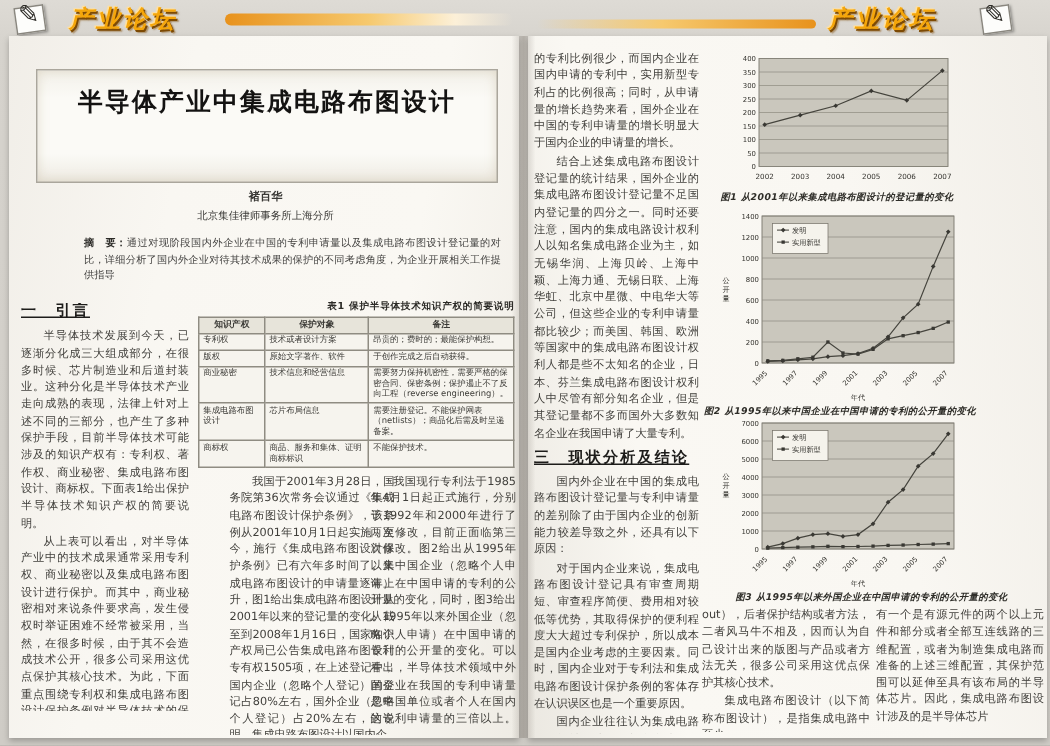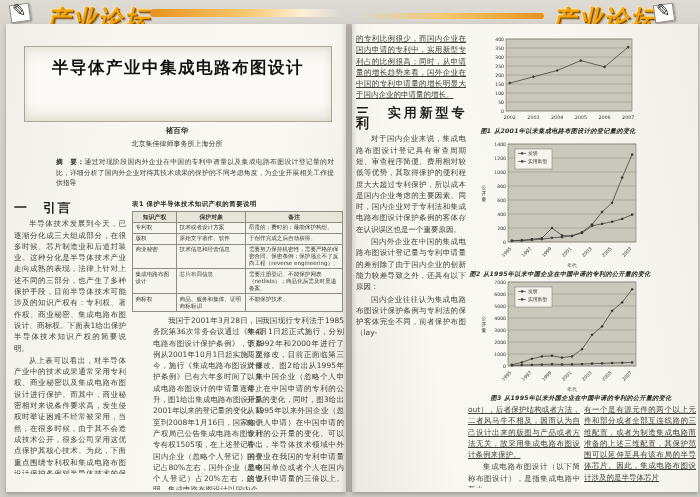--- a/index.html
+++ b/index.html
@@ -4,44 +4,44 @@
 <style>
   html,body{margin:0;padding:0;background:#b9b6b0;}
   .spread{position:relative;width:700px;height:497px;overflow:hidden;
     font-family:"DejaVu Sans",sans-serif;color:#3c3b38;
     background:linear-gradient(180deg,#dedbd5 0%,#d6d3cd 6%,#cfccc6 100%);}
   .page{position:absolute;top:24px;height:468px;}
   .page-left{left:6px;width:340px;background:linear-gradient(100deg,#f1eee8 0%,#f9f7f2 30%,#faf8f3 70%,#efece5 100%);box-shadow:0 2px 4px rgba(0,0,0,.25);}
   .page-right{left:352px;width:346px;background:linear-gradient(260deg,#f1eee8 0%,#f9f7f2 35%,#faf8f3 75%,#ebe8e1 100%);box-shadow:0 2px 4px rgba(0,0,0,.25);}
   .gutter{position:absolute;left:341px;top:24px;width:16px;height:468px;
     background:linear-gradient(to right,rgba(0,0,0,0),rgba(60,50,40,.22) 50%,rgba(0,0,0,0));}
-  .hdr-title{position:absolute;font-size:24px;font-weight:900;font-style:italic;letter-spacing:2px;
+  .hdr-title{position:absolute;font-size:16px;font-weight:900;font-style:italic;letter-spacing:2px;
     color:#f5a60a;text-shadow:1px 1px 0 #7d4a04,2px 2px 1px rgba(125,74,4,.5),-1px -1px 0 #ffe0a0;}
   .hdr-bar-l{position:absolute;left:150px;top:9px;width:192px;height:8px;border-radius:4px;
     background:linear-gradient(to right,#e8921c,#f6c96e 50%,#fcf0d8 80%,rgba(252,240,216,0));}
   .hdr-bar-r{position:absolute;left:358px;top:13px;width:186px;height:6px;border-radius:3px;
     background:linear-gradient(to left,#e8921c,#f6c96e 55%,rgba(252,240,216,0));}
   .hdr-icon{position:absolute;width:24px;height:22px;}
   .hdr-icon .sheet{position:absolute;left:2px;top:2px;width:18px;height:16px;background:#fdfdfb;border:1px solid #8a877f;transform:rotate(-8deg);box-shadow:1px 1px 2px rgba(0,0,0,.35);}
   .hdr-icon .pen{position:absolute;left:4px;top:-2px;font-size:17px;color:#2e2c28;}
   .title-box{position:absolute;left:24px;top:46px;width:306px;height:74px;
     border:1px solid #aaa69c;background:linear-gradient(180deg,#f3f1ea,#fbfaf6 25%,#fbfaf6 75%,#eeebe3);
     box-shadow:inset 0 0 8px rgba(170,150,110,.28);text-align:center;}
   .title-box .l1,.title-box .l2{font-size:16.5px;font-weight:700;letter-spacing:1.5px;color:#141312;line-height:30px;}
   .title-box .l1{margin-top:6px;}
   .byline{position:absolute;left:24px;width:306px;text-align:center;color:#3a3936;}
   .abstract{position:absolute;left:56px;top:157px;width:278px;font-size:6.8px;line-height:10.6px;text-align:justify;color:#434240;}
   .abstract b{color:#2b2a27;margin-top:12px;}
   .col{position:absolute;font-size:7.5px;line-height:11.3px;text-align:justify;overflow:hidden;color:#403f3b;}
   .col p{margin:0 0 1px;text-indent:2em;}
-  .col p.noind{text-indent:0;text-decoration:underline;}
-  .sec-h{font-size:13px;font-weight:700;letter-spacing:1.5px;color:#1d1c1a;margin:0 0 5px;}
+  .col p.noind{text-indent:0;}
+  .sec-h{font-size:10px;font-weight:700;letter-spacing:1.5px;color:#1d1c1a;margin:0 0 5px;text-decoration:underline;}
   .sec-h.mid{margin:6px 0 4px;}
   .tbl-wrap{position:absolute;left:132px;top:200px;width:211px;}
-  .tbl-title{font-size:6.4px;font-weight:700;text-align:left;color:#2c2b27;margin-bottom:2px;letter-spacing:.5px;}
+  .tbl-title{font-size:6.4px;font-weight:700;text-align:right;color:#2c2b27;margin-bottom:2px;letter-spacing:.5px;}
   table.t1{border-collapse:collapse;width:100%;border:1px solid #6f6c63;background:#f6f4ee;}
   table.t1 th,table.t1 td{border:.6px solid #8f8c82;padding:1.5px 2.5px;font-size:5.6px;line-height:6.9px;vertical-align:top;color:#3a3935;}
   table.t1 th{background:#e7e4da;font-weight:700;text-align:center;font-size:5.9px;}
   table.t1 td:nth-child(1){width:21%;}
   table.t1 td:nth-child(2){width:33%;}
   .caption{position:absolute;font-size:6.2px;font-weight:700;font-style:italic;text-align:center;color:#2e2d28;letter-spacing:.3px;}
   .footer{position:absolute;top:476px;display:flex;align-items:center;gap:5px;}
   .pgno{font-size:9.5px;font-weight:700;color:#2c2b28;margin-top:44px;}
   .badge{background:linear-gradient(180deg,#f29a16,#e07e04);color:#6e3600;font-size:5.5px;font-weight:700;padding:1.5px 7px;letter-spacing:.5px;}
   svg.chart{position:absolute;}
@@ -133,23 +133,24 @@
     <p>我国现行专利法于1985年4月1日起正式施行，分别于1992年和2000年进行了两次修改，目前正面临第三次修改。图2给出从1995年以来中国企业（忽略个人申请）在中国申请的专利的公开量的变化，同时，图3给出从1995年以来外国企业（忽略个人申请）在中国申请的专利的公开量的变化。可以看出，半导体技术领域中外国企业在我国的专利申请量是中国单位或者个人在国内的专利申请量的三倍以上。从专利申请的类型来看，外国企业在国内申请的专利中实用新型专利占</p>
   </div>
 
   <div class="footer" style="left:28px;">
     <span class="pgno">16</span>
     <span class="badge">半导体行业 2008.12</span>
   </div>
 
   <div class="col" style="left:356px;top:33px;width:110px;height:456px;">
     <p class="noind">的专利比例很少，而国内企业在国内申请的专利中，实用新型专利占的比例很高；同时，从申请量的增长趋势来看，国外企业在中国的专利申请量的增长明显大于国内企业的申请量的增长。</p>
-    <div class="sec-h mid">三　实用新型专利</div>
+    <p>结合上述集成电路布图设计登记量的统计结果，国外企业的集成电路布图设计登记量不足国内登记量的四分之一。同时还要注意，国内的集成电路设计权利人以知名集成电路企业为主，如无锡华润、上海贝岭、上海中颖、上海力通、无锡日联、上海华虹、北京中星微、中电华大等公司，但这些企业的专利申请量都比较少；而美国、韩国、欧洲等国家中的集成电路布图设计权利人都是些不太知名的企业，日本、芬兰集成电路布图设计权利人中尽管有部分知名企业，但是其登记量都不多而国外大多数知名企业在我国申请了大量专利。</p>
+    <div class="sec-h mid">三　现状分析及结论</div>
+    <p>国内外企业在中国的集成电路布图设计登记量与专利申请量的差别除了由于国内企业的创新能力较差导致之外，还具有以下原因：</p>
     <p>对于国内企业来说，集成电路布图设计登记具有审查周期短、审查程序简便、费用相对较低等优势，其取得保护的便利程度大大超过专利保护，所以成本是国内企业考虑的主要因素。同时，国内企业对于专利法和集成电路布图设计保护条例的客体存在认识误区也是一个重要原因。</p>
-    <p>国内外企业在中国的集成电路布图设计登记量与专利申请量的差别除了由于国内企业的创新能力较差导致之外，还具有以下原因：</p>
     <p>国内企业往往认为集成电路布图设计保护条例与专利法的保护客体完全不同，前者保护布图（lay-</p>
   </div>
 
   <svg id="chart1" class="chart" width="158" height="92" style="left:484px;top:33px;">
       <rect x="22" y="6" width="126" height="72" fill="#cac7bd" stroke="#78756c" stroke-width="0.6"></rect>
       <line x1="22" x2="148" y1="78" y2="78" stroke="#8a887e" stroke-width="0.45"></line>
       <text x="20" y="79.8" font-size="4.6" text-anchor="end" fill="#34332e">0</text>
       <line x1="22" x2="148" y1="69" y2="69" stroke="#8a887e" stroke-width="0.45"></line>
       <text x="20" y="70.8" font-size="4.6" text-anchor="end" fill="#34332e">50</text>
       <line x1="22" x2="148" y1="60" y2="60" stroke="#8a887e" stroke-width="0.45"></line>
@@ -310,21 +311,21 @@
       <line x1="40" x2="48" y1="13.4" y2="13.4" stroke="#45443d" stroke-width="0.7"></line>
       <rect x="43" y="12.3" width="2.2" height="2.2" fill="#393833" transform="rotate(45 44.1 13.4)"></rect>
       <text x="50" y="15" font-size="4.8" fill="#34332e">发明</text>
       <line x1="40" x2="48" y1="21.4" y2="21.4" stroke="#45443d" stroke-width="0.7"></line>
       <rect x="43" y="20.3" width="2.2" height="2.2" fill="#393833"></rect>
       <text x="50" y="23" font-size="4.8" fill="#34332e">实用新型</text>
     </svg>
   <div class="caption" style="left:470px;top:394px;width:222px;">图3 从1995年以来外国企业在中国申请的专利的公开量的变化</div>
 
   <div class="col" style="left:468px;top:404px;width:112px;height:84px;">
-    <p class="noind">out），后者保护结构或者方法，二者风马牛不相及，因而认为自己设计出来的版图与产品或者方法无关，故采用集成电路布图设计条例来保护。</p>
+    <p class="noind">out），后者保护结构或者方法，二者风马牛不相及，因而认为自己设计出来的版图与产品或者方法无关，很多公司采用这优点保护其核心技术。</p>
     <p>集成电路布图设计（以下简称布图设计），是指集成电路中至少</p>
   </div>
   <div class="col" style="left:584px;top:404px;width:112px;height:84px;">
     <p class="noind">有一个是有源元件的两个以上元件和部分或者全部互连线路的三维配置，或者为制造集成电路而准备的上述三维配置，其保护范围可以延伸至具有该布局的半导体芯片。因此，集成电路布图设计涉及的是半导体芯片</p>
   </div>
 
   <div class="footer" style="left:588px;">
     <span class="badge">半导体行业 2008.12</span>
     <span class="pgno">17</span>
   </div>

